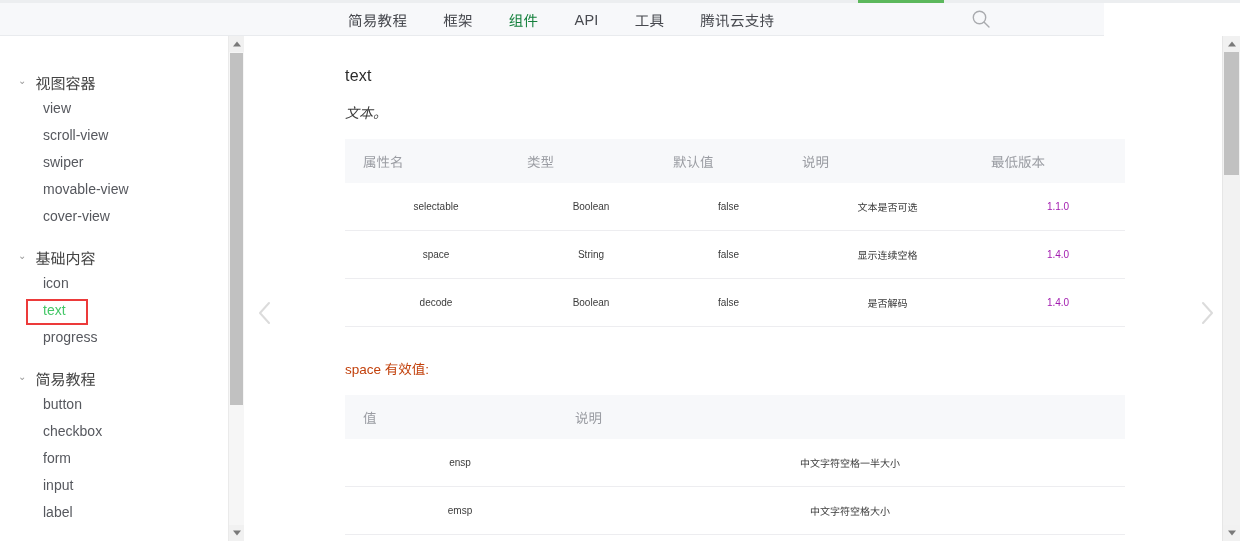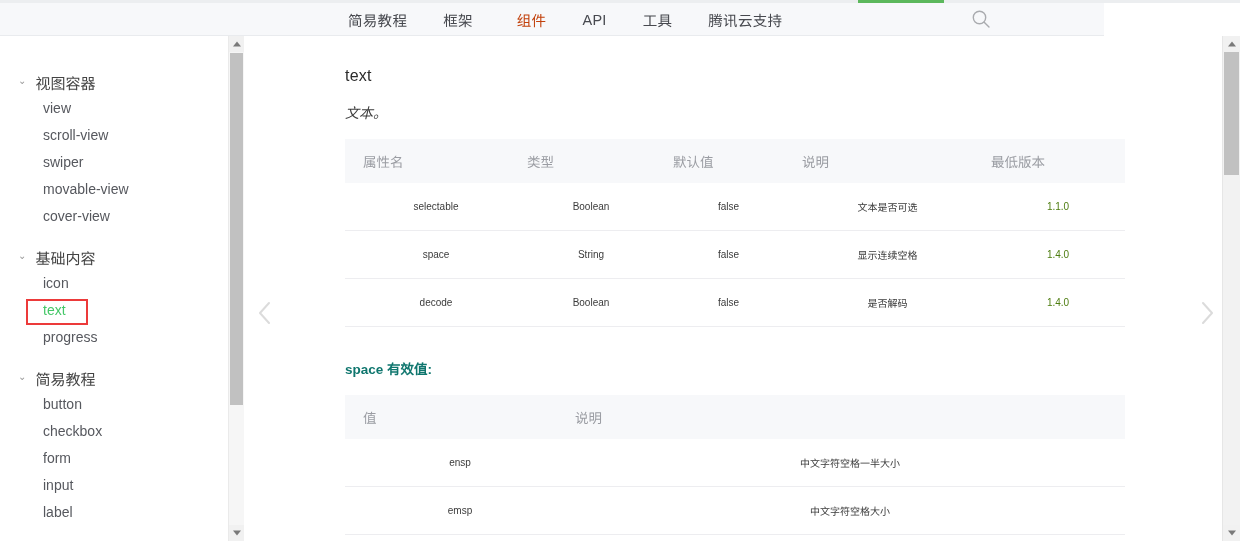--- a/index.html
+++ b/index.html
@@ -51,21 +51,21 @@
     align-items: center;
     gap: 36px;
   }
   .nav-item {
     font-size: 14.5px;
     color: #47494f;
     cursor: pointer;
     white-space: nowrap;
     letter-spacing: .3px;
   }
-  .nav-item.active { color: #c2410c; margin-left: 8px; }
+  .nav-item.active { color: #15803d; }
 
   #search-btn {
     position: absolute;
     right: 112px; top: 50%;
     transform: translateY(-50%);
     width: 22px; height: 22px;
     cursor: pointer;
     opacity: .55;
   }
 
@@ -189,22 +189,22 @@
     margin: 0;
     padding-top: 17px;
     font-size: 14px;
     color: #3b3b3b;
     font-style: italic;
   }
 
   .section-heading {
     padding-top: 31px;
     font-size: 13.5px;
-    font-weight: bold;
-    color: #0f766e;
+    font-weight: normal;
+    color: #c2410c;
   }
 
   table.api {
     border-collapse: collapse;
     width: 780px;
     margin-top: 17px;
     table-layout: fixed;
   }
   table.api thead th {
     background: #f7f8fa;
@@ -220,21 +220,21 @@
     font-size: 10px;
     color: #3b3b3b;
     text-align: center;
     padding: 16px 0 16px 18px;
     border-top: 1px solid #ededf0;
     background: #ffffff;
   }
   table.api tbody tr:first-child td { border-top: none; }
   table.api tbody tr:last-child td { border-bottom: 1px solid #ededf0; }
   td.ver a {
-    color: #4d7c0f;
+    color: #a21caf;
     text-decoration: none;
     cursor: pointer;
   }
 
   
   #attr-table col.c0 { width: 164px; }
   #attr-table col.c1 { width: 146px; }
   #attr-table col.c2 { width: 129px; }
   #attr-table col.c3 { width: 189px; }
   #attr-table col.c4 { width: 152px; }

